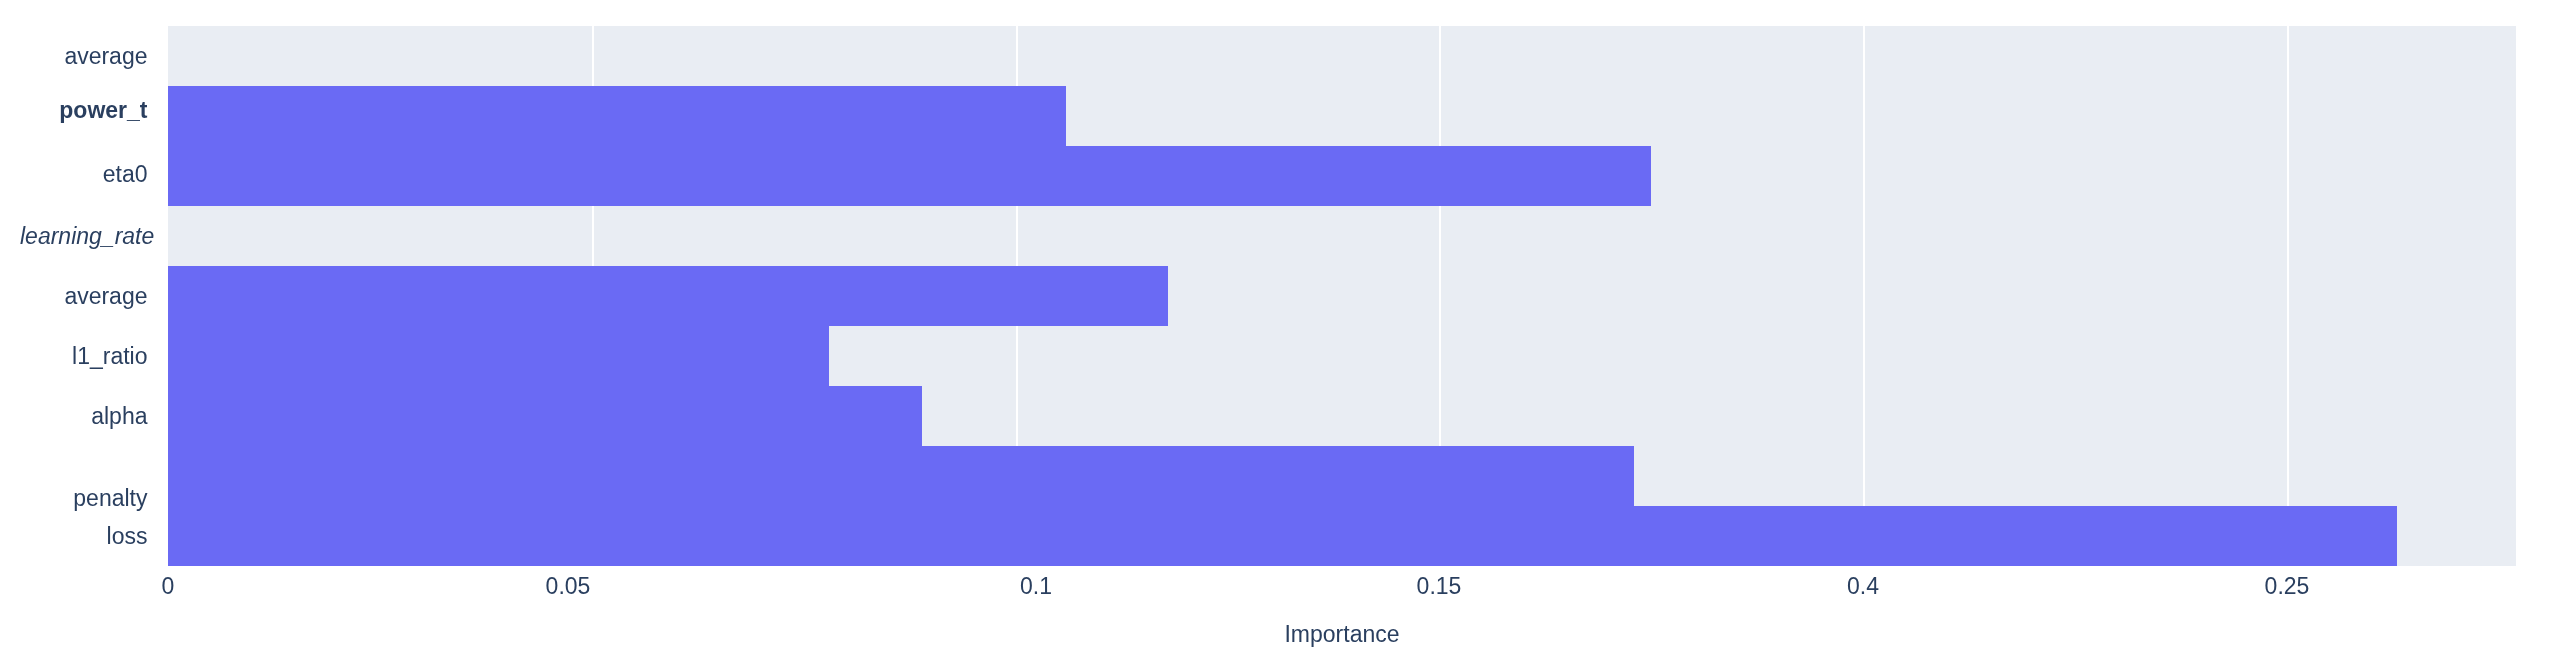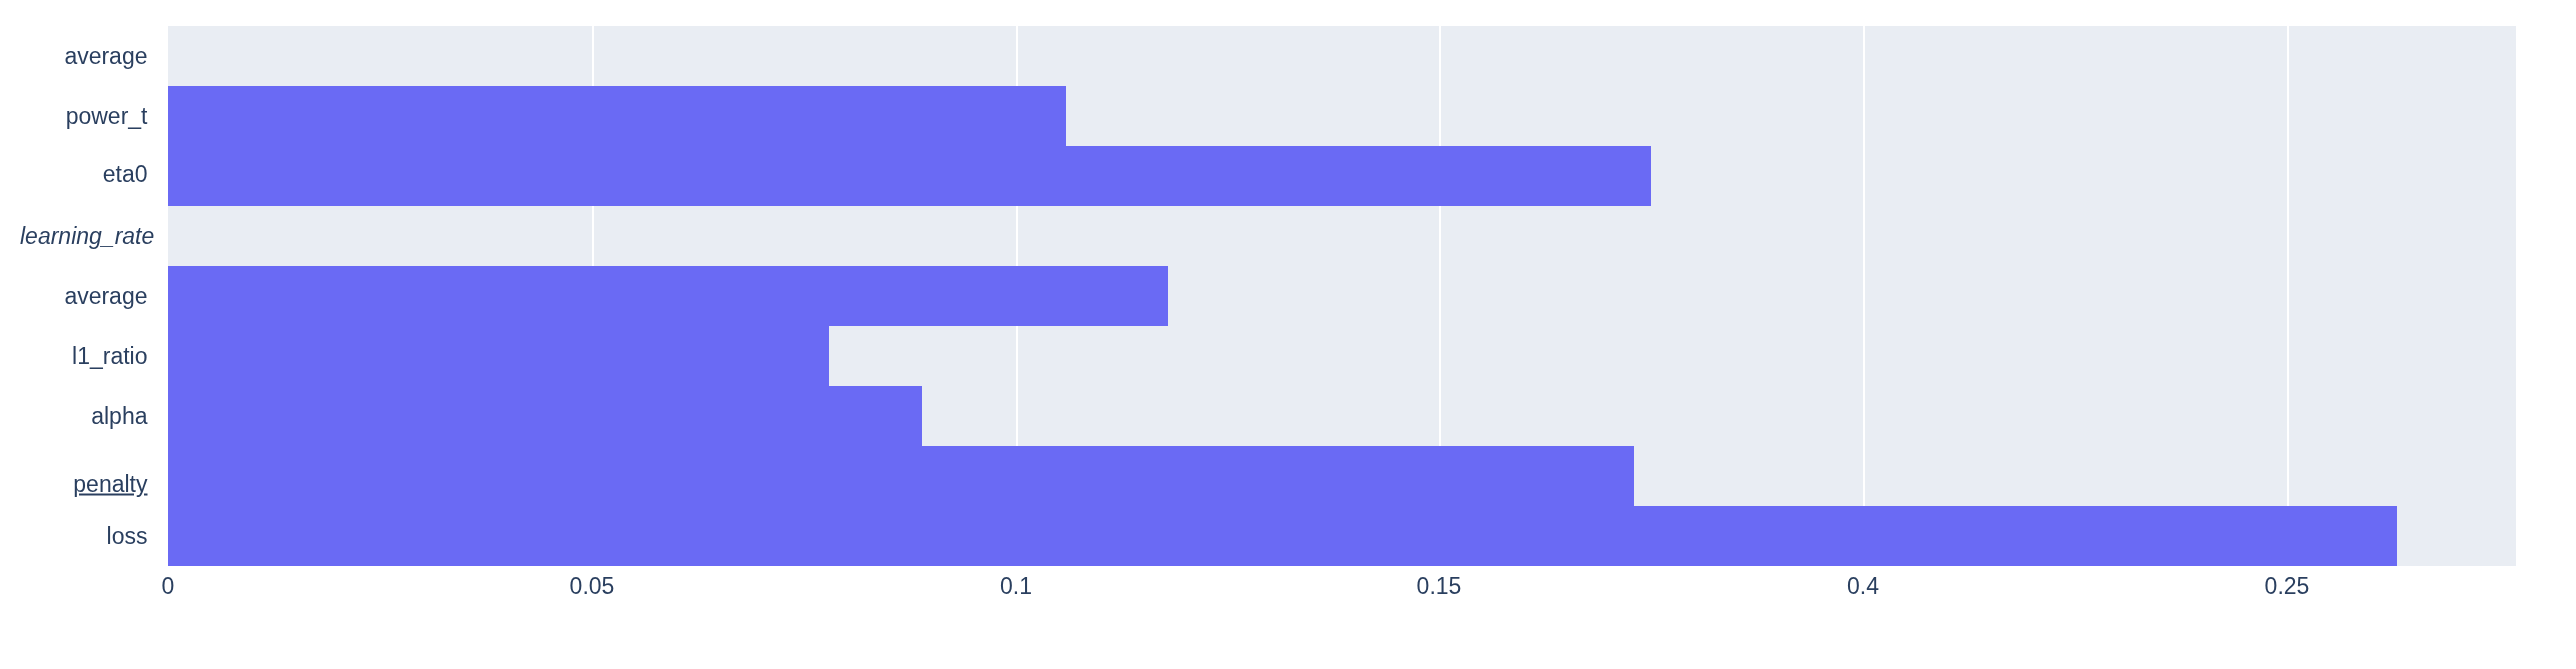--- a/index.html
+++ b/index.html
@@ -151,34 +151,35 @@
       <div class="bar-row" style="top: 420px; height: 60px;">
         <div class="bar" title="penalty: 0.173" style="width: 1466px; background: rgb(106, 106, 244);"></div>
       </div>
       <div class="bar-row" style="top: 480px; height: 60px;">
         <div class="bar" title="loss: 0.263" style="width: 2229px; background: rgb(106, 106, 244);"></div>
       </div>
     </div>
 
   <div id="ytick-col">
       <div class="ytick" style="top: 30px;">average</div>
-      <div class="ytick" style="top: 90px;">power_t</div>
+      <div class="ytick" style="top: 84px; font-weight: bold;">power_t</div>
       <div class="ytick" style="top: 148px;">eta0</div>
       <div class="ytick" style="top: 210px; font-style: italic;">learning_rate</div>
       <div class="ytick" style="top: 270px;">average</div>
       <div class="ytick" style="top: 330px;">l1_ratio</div>
       <div class="ytick" style="top: 390px;">alpha</div>
-      <div class="ytick" style="top: 458px; text-decoration: underline;">penalty</div>
+      <div class="ytick" style="top: 472px;">penalty</div>
       <div class="ytick" style="top: 510px;">loss</div>
     </div>
 
   <div id="xaxis">
       <div class="xtick" style="left: 0px;">0</div>
-      <div class="xtick" style="left: 424px;">0.05</div>
-      <div class="xtick" style="left: 848px;">0.1</div>
+      <div class="xtick" style="left: 400px;">0.05</div>
+      <div class="xtick" style="left: 868px;">0.1</div>
       <div class="xtick" style="left: 1271px;">0.15</div>
       <div class="xtick" style="left: 1695px;">0.4</div>
       <div class="xtick" style="left: 2119px;">0.25</div>
     </div>
 
+  <div id="xaxis-title">Importance</div>
 
 </div>
 
 
 </body></html>

